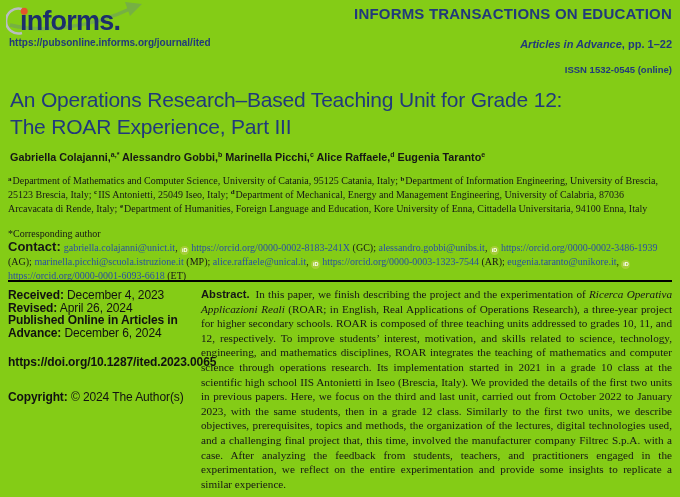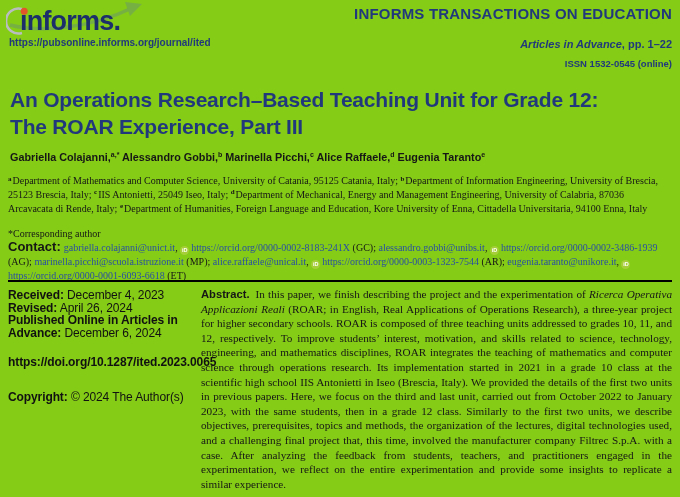--- a/index.html
+++ b/index.html
@@ -8,25 +8,25 @@
 
   
   .logo{position:absolute;left:6px;top:2px;width:140px;height:36px;}
   .logo-word{font-family:"Liberation Sans",sans-serif;font-size:27px;font-weight:bold;
              fill:var(--logo_navy);letter-spacing:-0.8px;}
   .logo-url{position:absolute;left:9px;top:37px;font-size:10px;font-weight:bold;color:var(--navy);}
   .header-right{position:absolute;right:8px;top:5px;text-align:right;color:var(--navy);}
   .journal-name{font-size:15px;font-weight:bold;letter-spacing:0.2px;}
   .advance-line{font-size:11px;font-weight:bold;margin-top:16px;}
   .advance-line .it{font-style:italic;}
-  .issn-line{font-size:9.5px;font-weight:bold;margin-top:8px;}
+  .issn-line{font-size:9.5px;font-weight:bold;margin-top:14px;}
 
   
   .title{position:absolute;left:10px;top:86px;margin:0;font-size:21px;line-height:27px;
-         font-weight:bold;color:var(--navy);letter-spacing:-0.2px;}
+         font-weight:normal;color:var(--navy);letter-spacing:-0.2px;}
   .title span{display:block;}
   .authors{position:absolute;left:10px;top:151px;font-size:10.8px;font-weight:bold;color:#161616;}
   .seg-author{font-weight:bold;}
   .seg-sup{font-size:7px;position:relative;top:-4px;font-weight:bold;}
   .seg-space{white-space:pre;}
 
   
   .affiliations{position:absolute;left:8px;top:175px;width:658px;
                 font-family:"Liberation Serif",serif;font-size:10px;line-height:12.9px;color:#161616;}
   .seg-affsup{font-weight:bold;font-size:7px;position:relative;top:-3.5px;margin-right:1px;}

